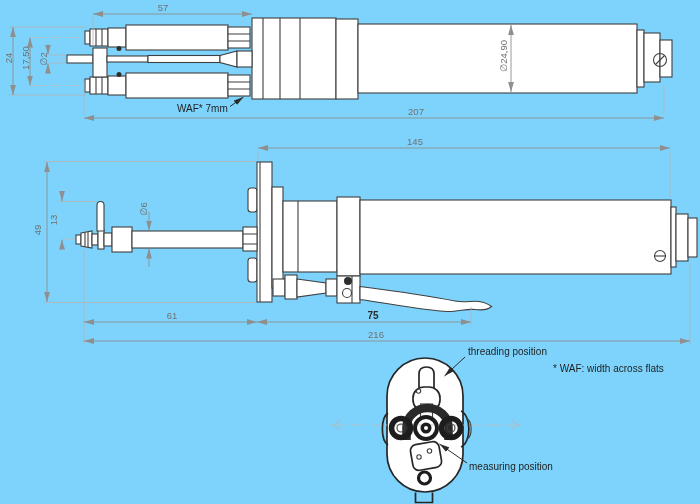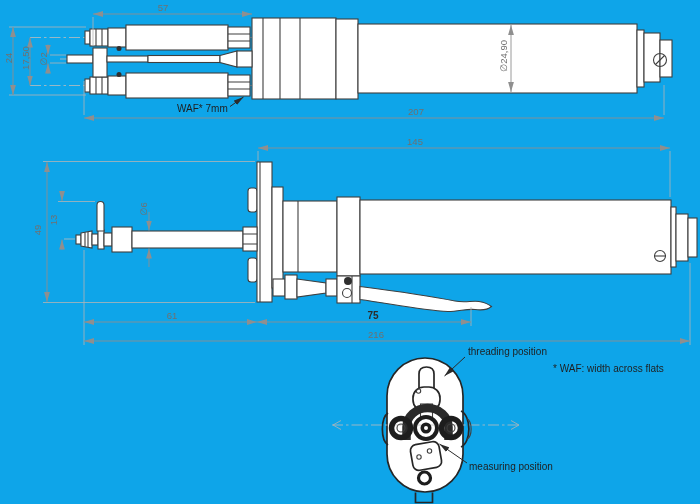--- a/index.html
+++ b/index.html
@@ -1,16 +1,16 @@
 <!DOCTYPE html>
 <html><head>
 <meta charset="utf-8">
 <style>
   html,body{margin:0;padding:0;background:#ffffff;}
-  .stage{position:relative;width:700px;height:504px;background:#0ea5e9;overflow:hidden;}
+  .stage{position:relative;width:700px;height:504px;background:#7dd3fc;overflow:hidden;}
   svg{display:block;}
   .part{fill:#ffffff;stroke:#3f3f3f;stroke-width:1.1;stroke-linejoin:miter;}
   .pln{fill:none;stroke:#3f3f3f;stroke-width:1.1;}
   .partd{fill:#ffffff;stroke:#262626;stroke-width:1.7;stroke-linejoin:round;}
   .plnd{fill:none;stroke:#262626;stroke-width:1.7;}
   .dark{fill:#2f2f2f;stroke:none;}
   .dim{stroke:#8f8f8f;stroke-width:0.9;fill:none;}
   .ext{stroke:#b4b4b4;stroke-width:0.8;fill:none;}
   .cl{stroke:#bcbcbc;stroke-width:0.8;fill:none;stroke-dasharray:11 3 2.5 3;}
   .ldr{stroke:#2b2b2b;stroke-width:1;fill:none;}

